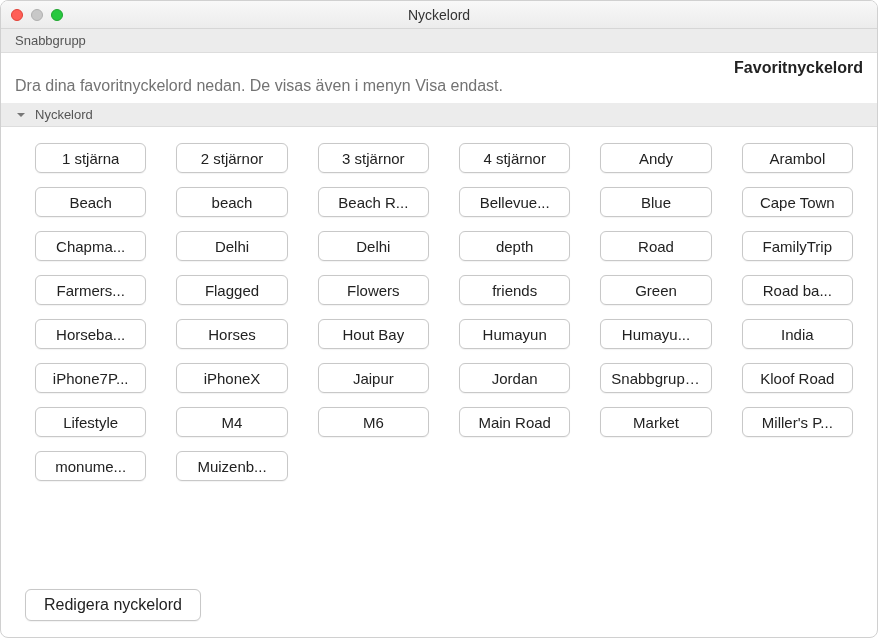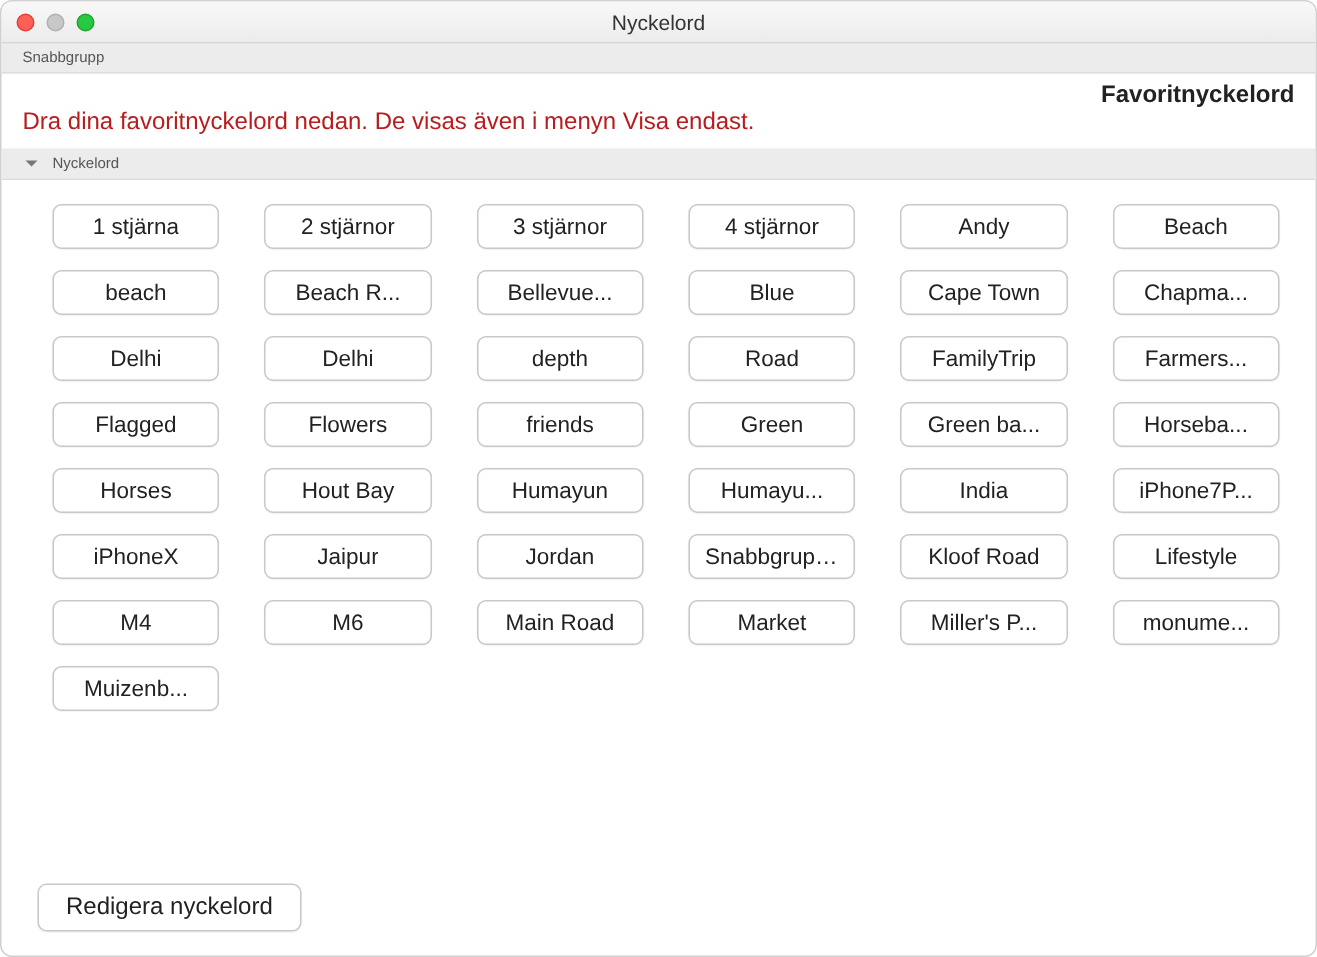--- a/index.html
+++ b/index.html
@@ -40,21 +40,21 @@
       position: absolute;
       left: 0; right: 0;
       text-align: center;
       font-size: 14px;
       color: #333;
       pointer-events: none;
     }
     .section-header {
       background: #ececec;
       color: #555;
-      font-size: 10px;
+      font-size: 13px;
       padding: 4px 14px;
       border-bottom: 1px solid #ddd;
       flex-shrink: 0;
     }
     .section-header.with-chevron {
       display: flex;
       align-items: center;
       gap: 8px;
       padding-left: 14px;
     }
@@ -75,21 +75,21 @@
       flex-shrink: 0;
     }
     .fav-title {
       font-size: 16px;
       font-weight: 600;
       color: #222;
       text-align: right;
     }
     .fav-subtitle {
       font-size: 16px;
-      color: #b91c1c;
+      color: #737373;
     }
     .keywords-container {
       flex: 1 1 auto;
       overflow-y: auto;
       padding: 16px 24px 10px 34px;
     }
     .keywords-grid {
       display: grid;
       grid-template-columns: repeat(6, 1fr);
       column-gap: 30px;
@@ -174,20 +174,23 @@
       <div class="keyword-btn">
         <span>3 stjärnor</span>
       </div>
       <div class="keyword-btn">
         <span>4 stjärnor</span>
       </div>
       <div class="keyword-btn">
         <span>Andy</span>
       </div>
       <div class="keyword-btn">
+        <span>Arambol</span>
+      </div>
+      <div class="keyword-btn">
         <span>Beach</span>
       </div>
       <div class="keyword-btn">
         <span>beach</span>
       </div>
       <div class="keyword-btn">
         <span>Beach R...</span>
       </div>
       <div class="keyword-btn">
         <span>Bellevue...</span>
@@ -225,21 +228,21 @@
       <div class="keyword-btn">
         <span>Flowers</span>
       </div>
       <div class="keyword-btn">
         <span>friends</span>
       </div>
       <div class="keyword-btn">
         <span>Green</span>
       </div>
       <div class="keyword-btn">
-        <span>Green ba...</span>
+        <span>Road ba...</span>
       </div>
       <div class="keyword-btn">
         <span>Horseba...</span>
       </div>
       <div class="keyword-btn">
         <span>Horses</span>
       </div>
       <div class="keyword-btn">
         <span>Hout Bay</span>
       </div>

